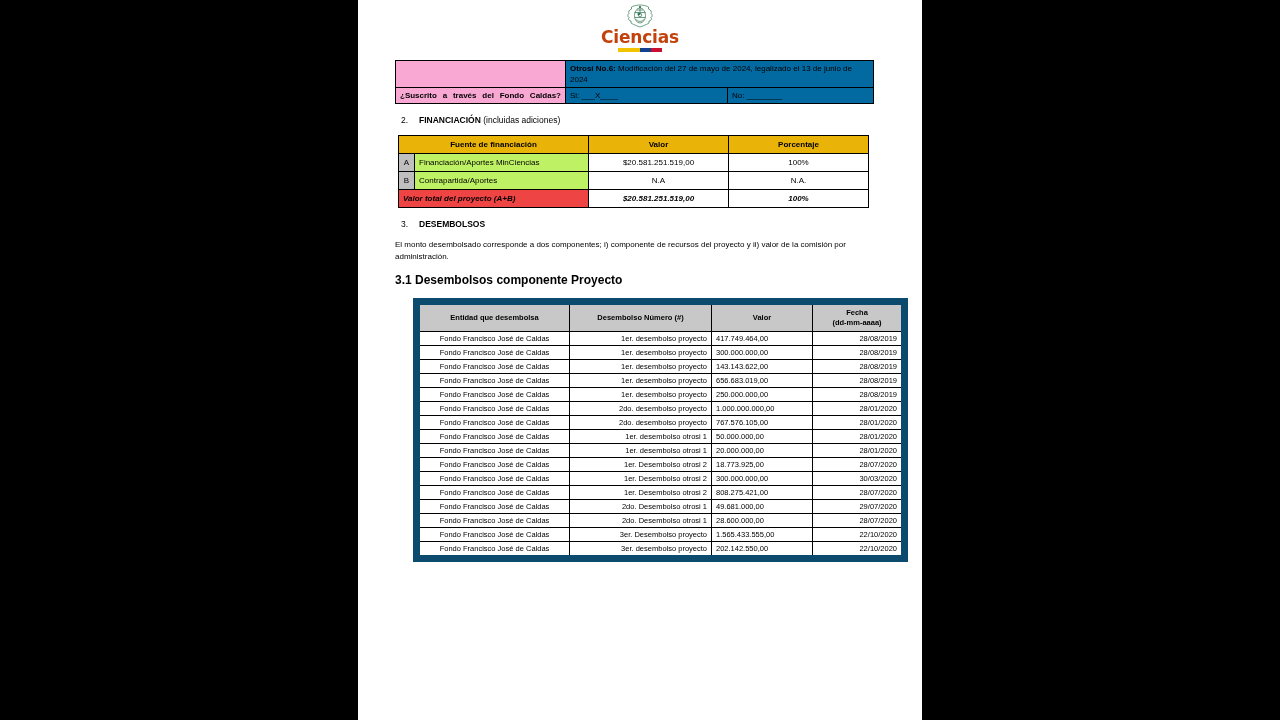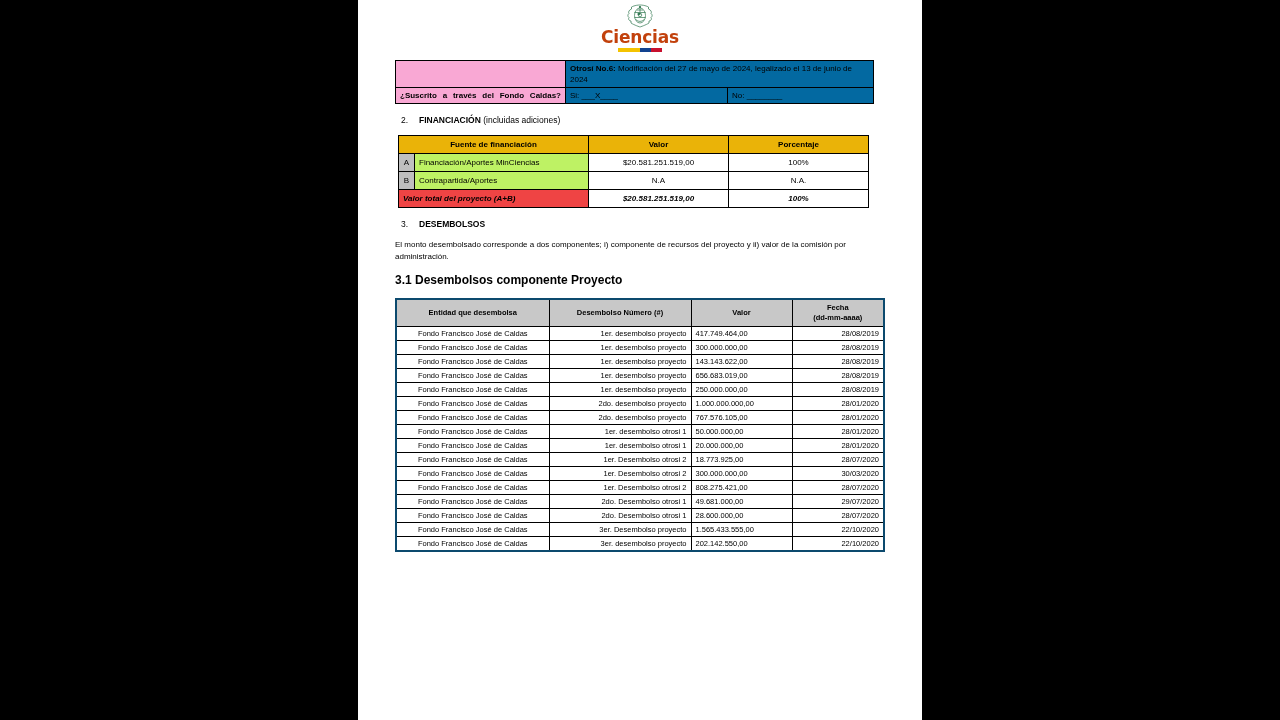--- a/index.html
+++ b/index.html
@@ -170,22 +170,22 @@
   .fin-total-pct {
     background: #ffffff;
     text-align: center;
     font-style: italic;
     font-weight: bold;
   }
 
   
   .tbl-des {
     width: 488px;
-    margin: 12px 0 0 0;
-    border: 2px solid #0c4a6e;
+    margin: 12px 0 0 18px;
+    border: 7px solid #0c4a6e;
   }
   .tbl-des th {
     background: #c8c8c8;
     font-size: 7.5px;
     font-weight: bold;
     text-align: center;
     padding: 3px 2px;
     line-height: 10px;
     border: 1px solid #000;
   }

